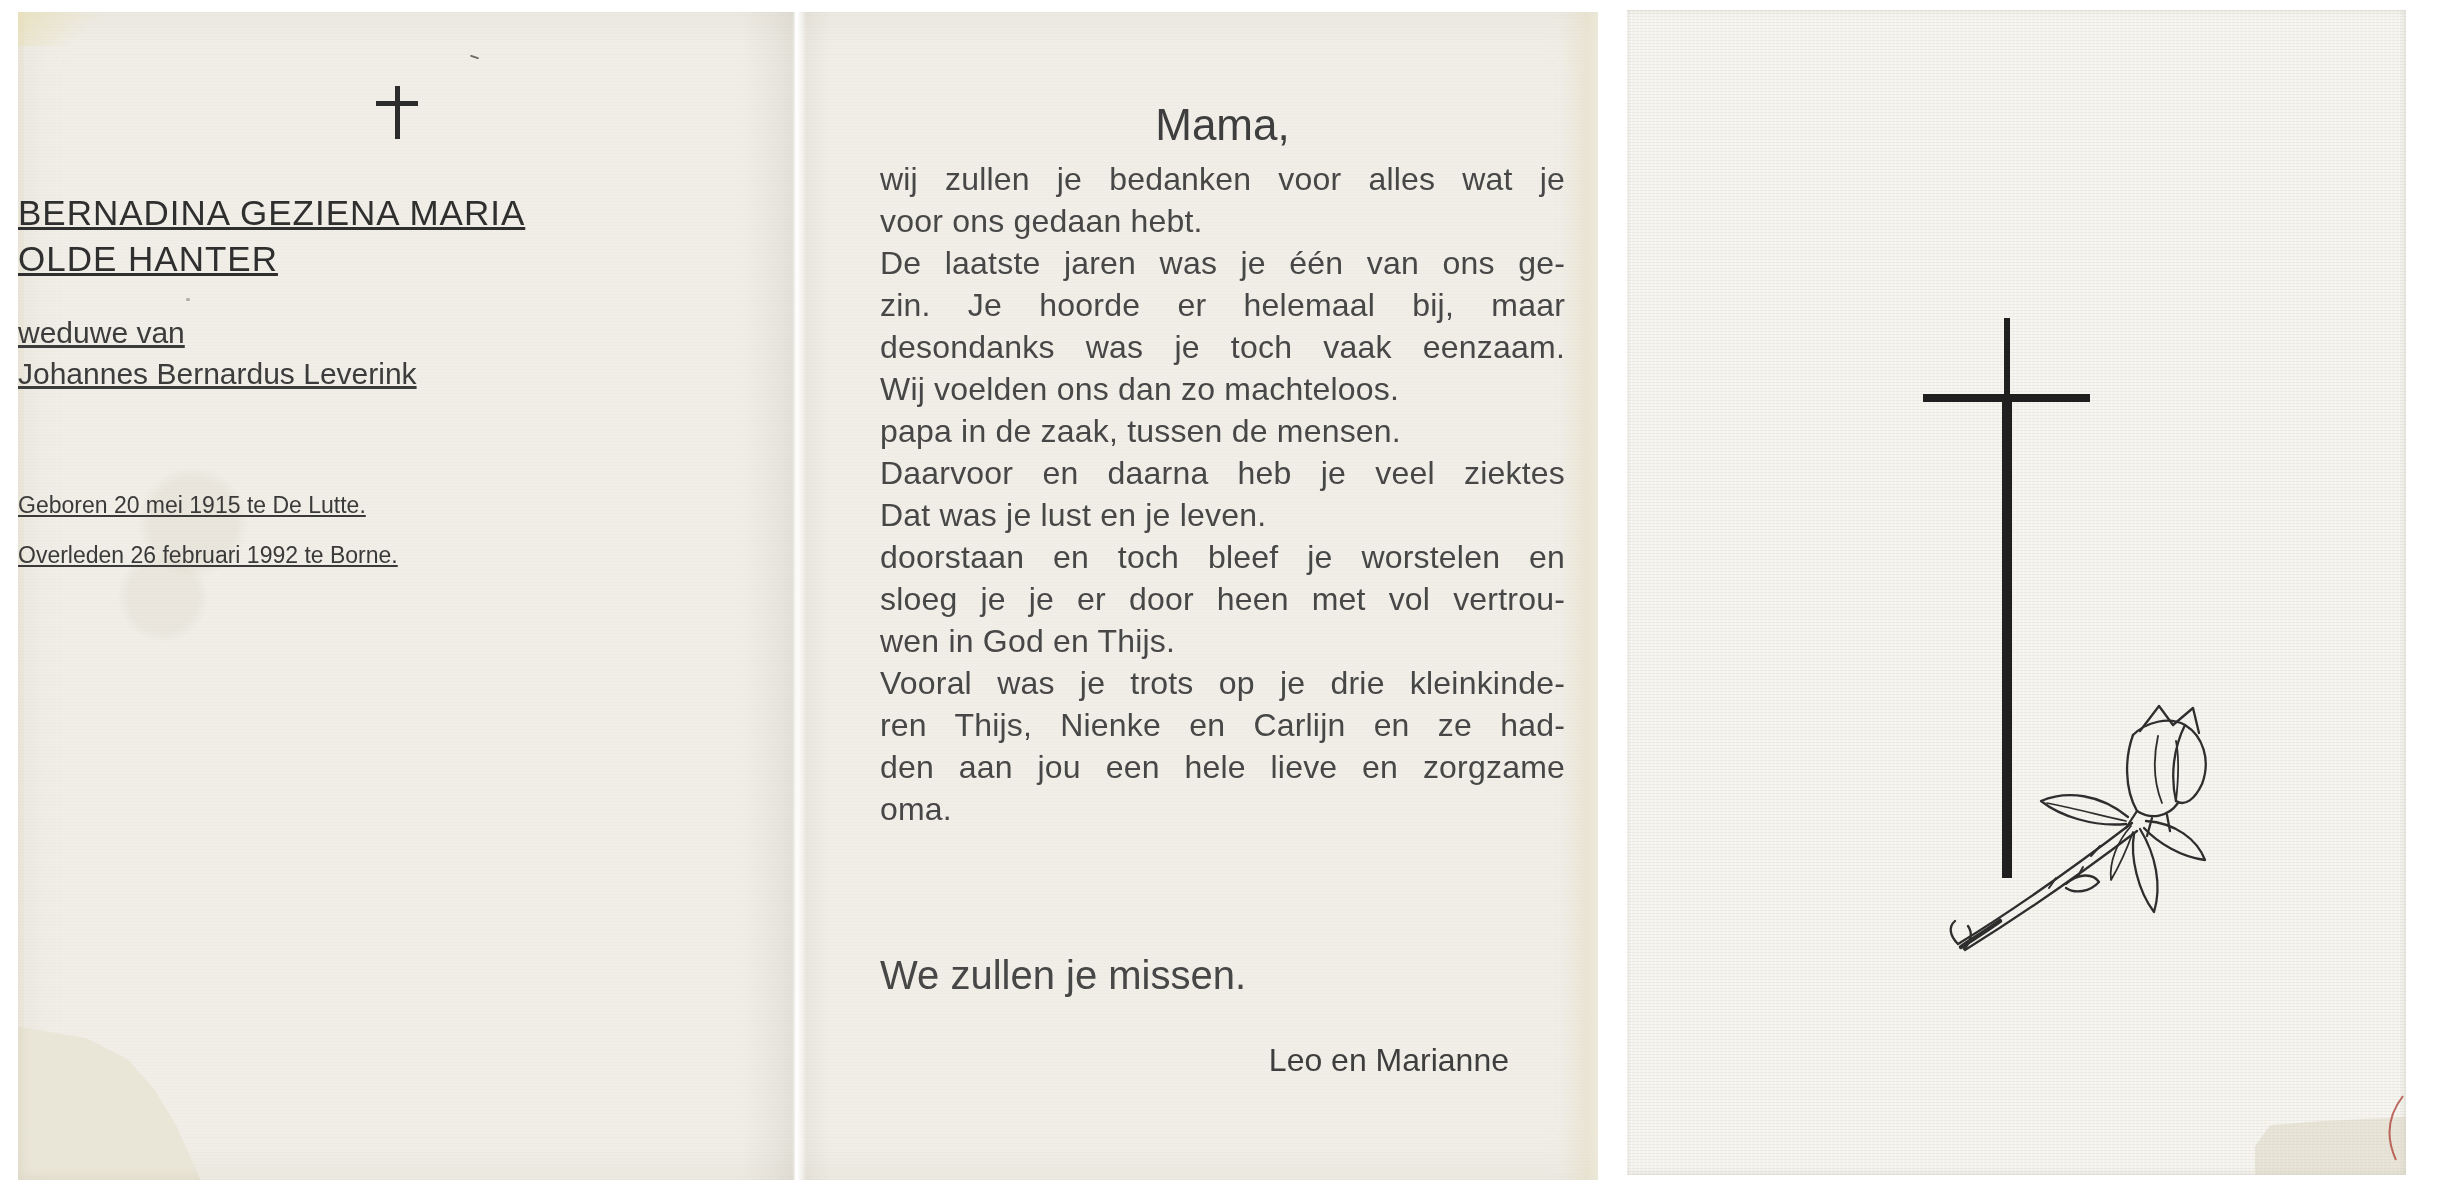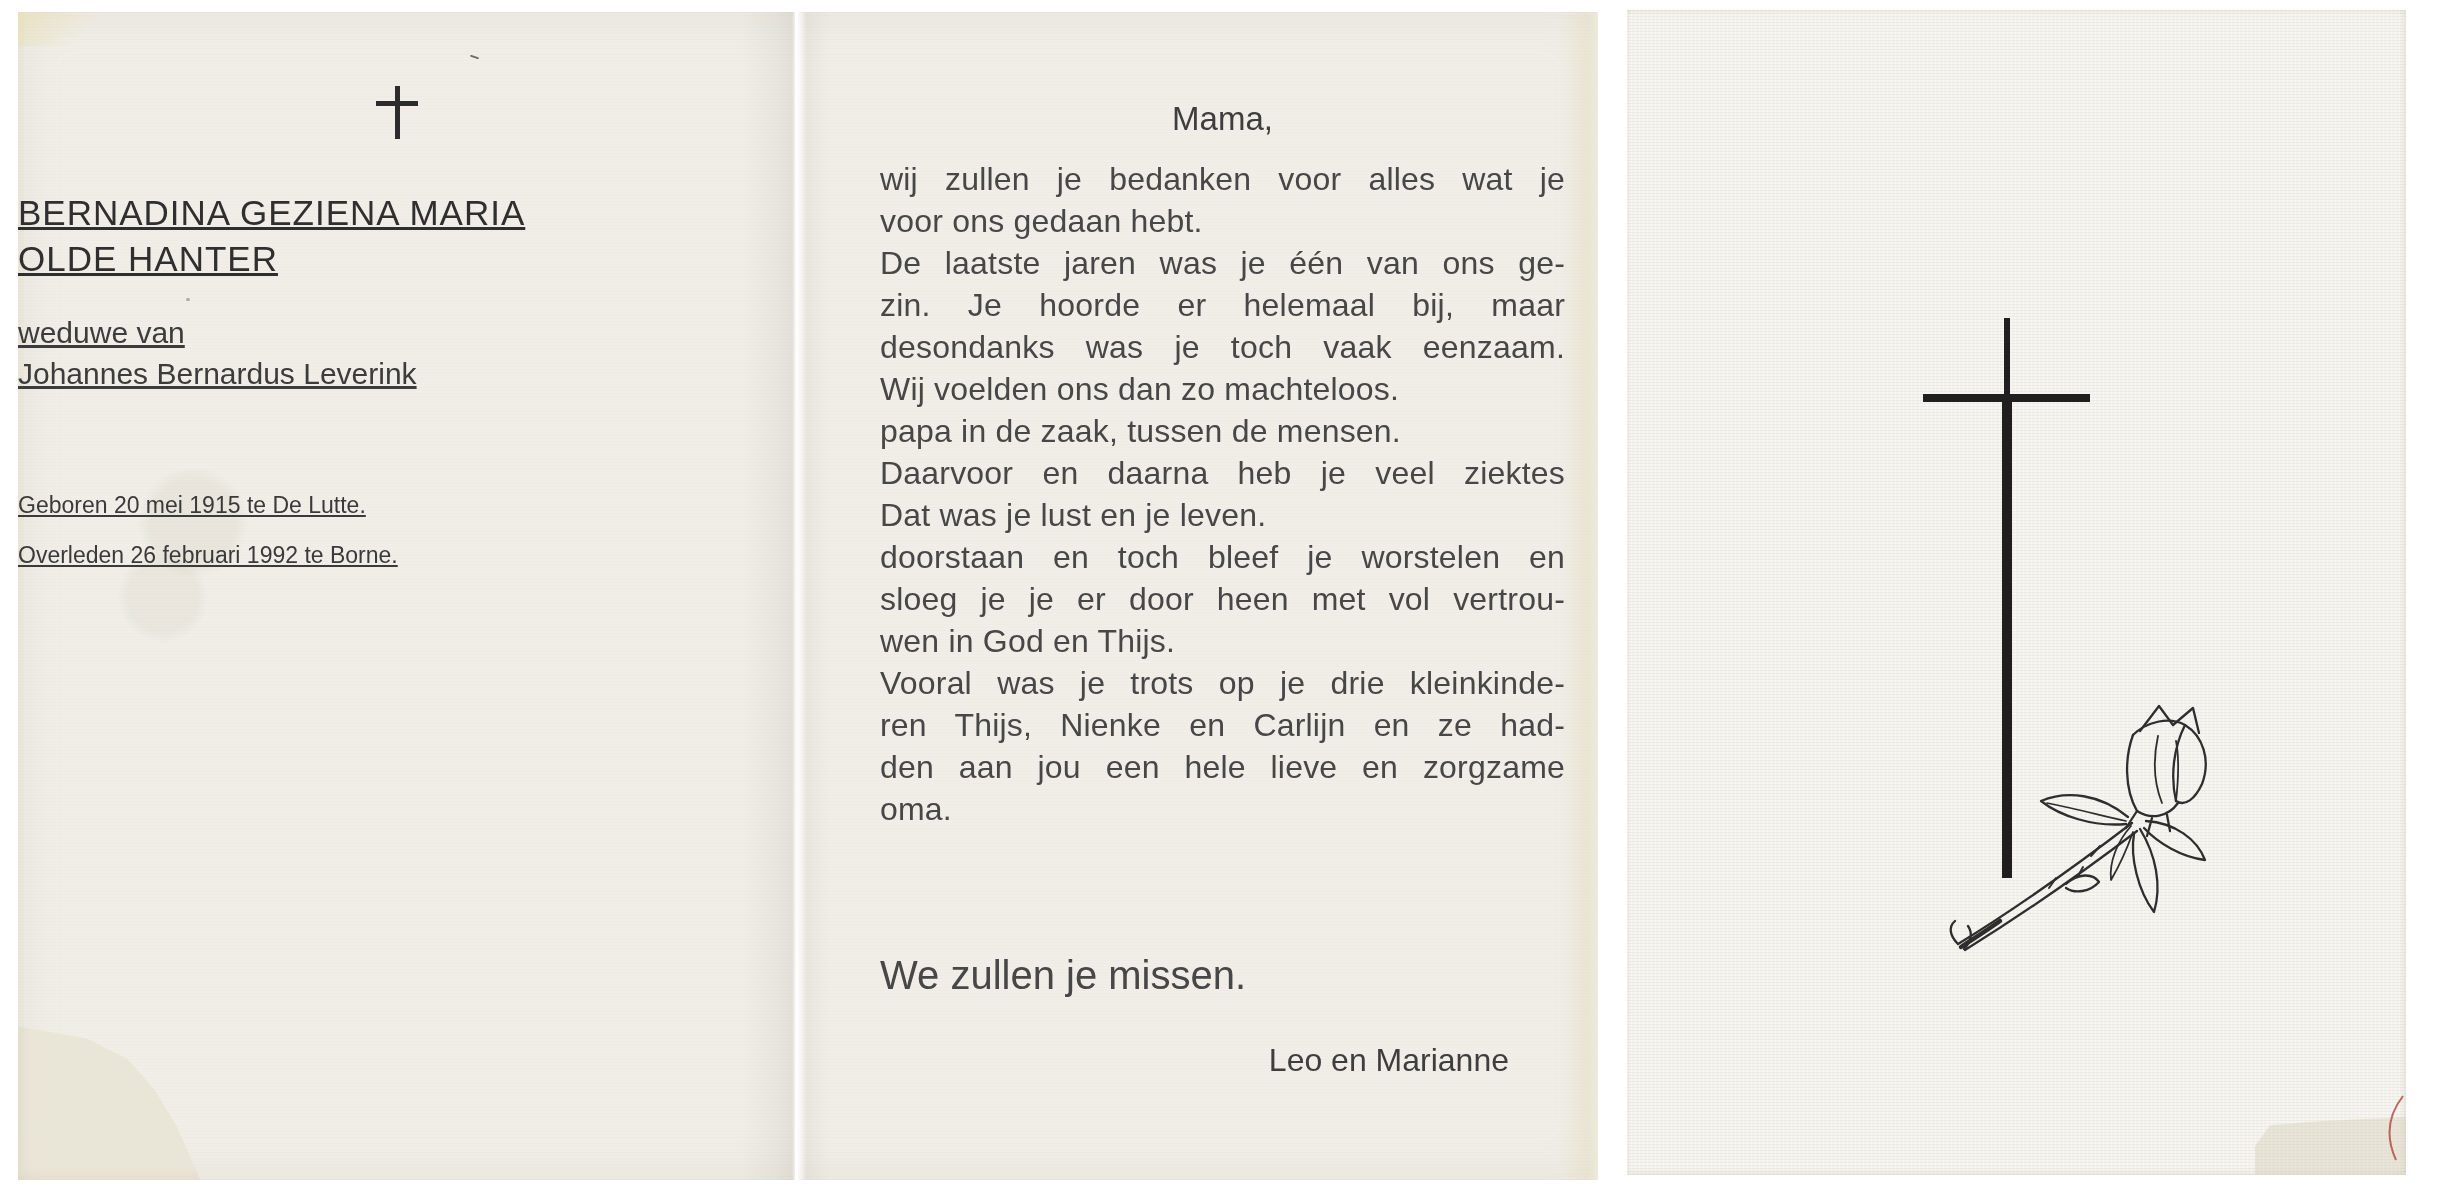--- a/index.html
+++ b/index.html
@@ -41,21 +41,21 @@
   .cross-sm-v{position:absolute;left:377px;top:74px;width:5px;height:53px;background:#2c2c2c;}
   .cross-sm-h{position:absolute;left:358px;top:89px;width:42px;height:5px;background:#2c2c2c;}
 
   .lp-text{position:absolute;left:0;width:760px;text-align:left;color:#353535;text-decoration:underline;}
   .lp-name{top:178px;font-size:35px;letter-spacing:1px;line-height:46px;color:#2f2f2f;}
   .lp-rel{top:300px;font-size:30px;line-height:41px;color:#3c3c3c;}
   .lp-dates{top:468px;font-size:23px;line-height:50px;color:#3a3a3a;}
 
   
   .letter{position:absolute;left:862px;top:0;width:685px;color:#474747;}
-  .salutation{position:absolute;top:88px;width:100%;text-align:center;font-size:33px;color:#3e3e3e;}
+  .salutation{position:absolute;top:88px;width:100%;text-align:center;font-size:44px;color:#3e3e3e;}
   .body-lines{position:absolute;top:146px;width:100%;font-size:32px;line-height:42px;}
   .line{text-align:left;letter-spacing:0.2px;}
   .fill{text-align:justify;text-align-last:justify;}
   .closing{position:absolute;top:941px;width:100%;font-size:40px;}
   .signature{position:absolute;top:1030px;width:100%;font-size:32px;text-align:right;padding-right:56px;box-sizing:border-box;color:#3e3e3e;}
 
   
   .scan-right{position:absolute;left:1627px;top:10px;width:779px;height:1165px;
     background-color:#f4f3ee;
     background-image:

